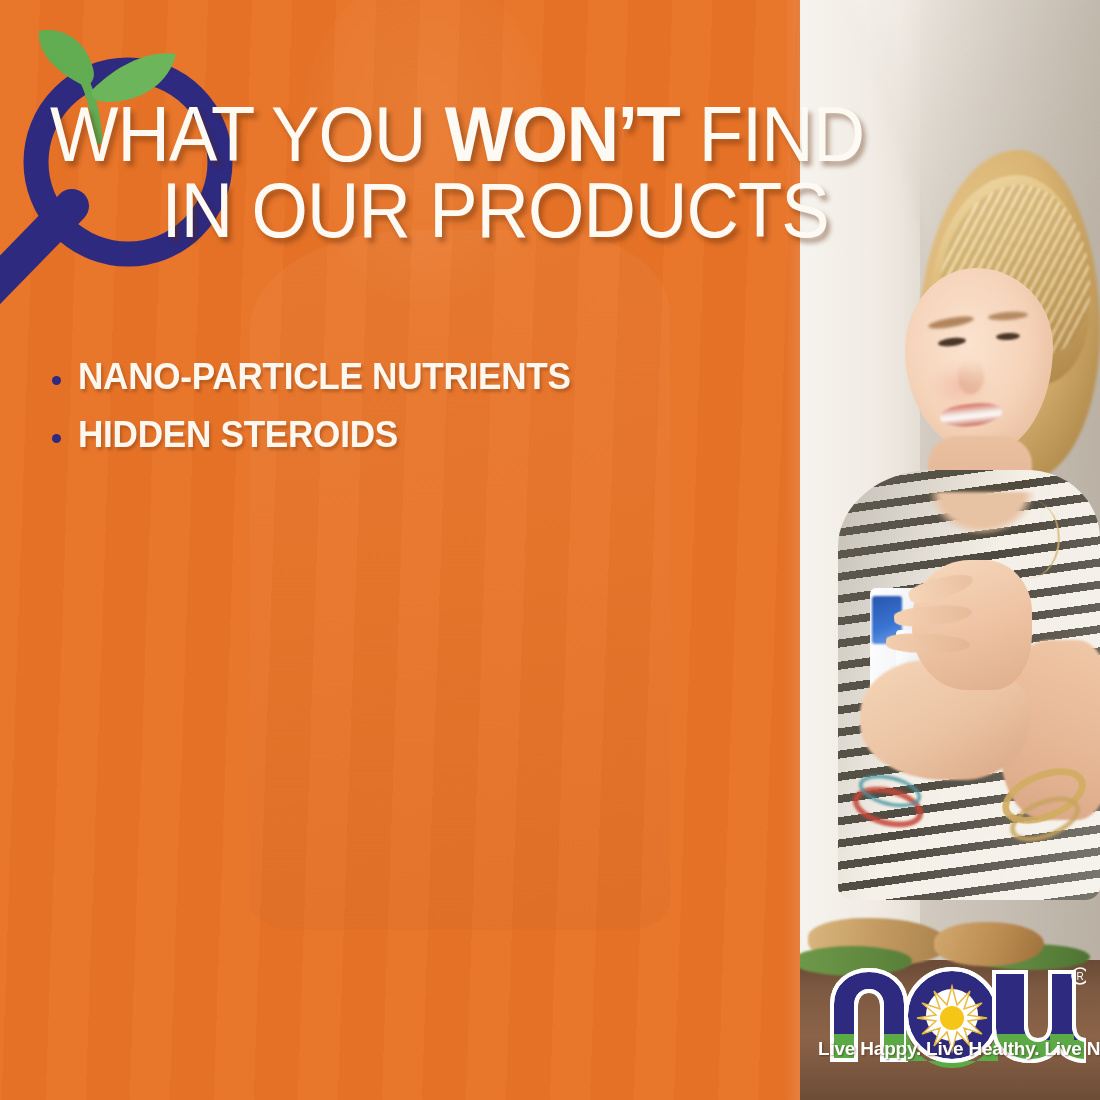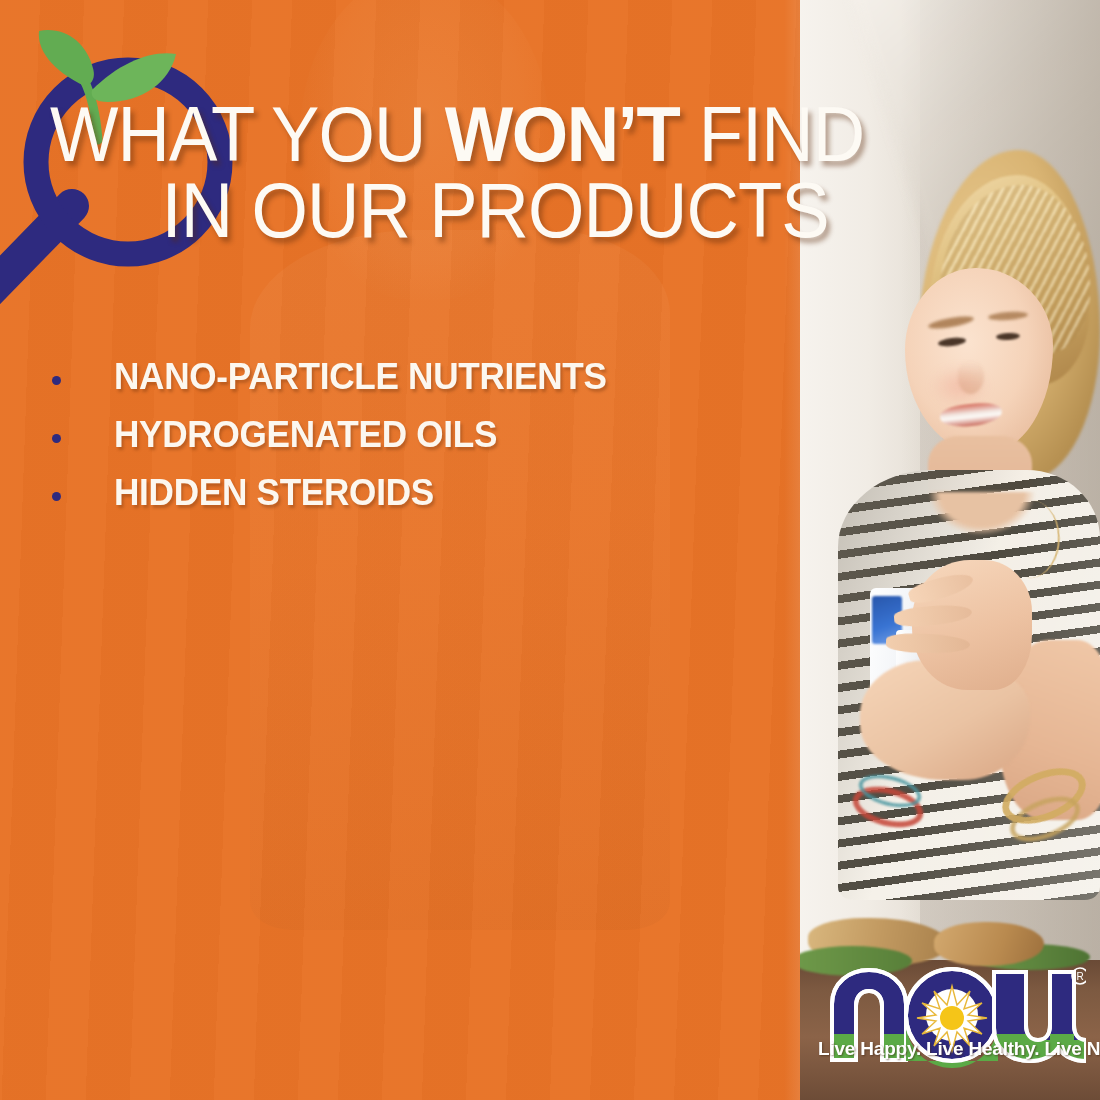--- a/index.html
+++ b/index.html
@@ -310,21 +310,20 @@
   
   .bullets {
     position: absolute;
     left: 52px; top: 356px;
     width: 740px;
   }
   .bullet-row {
     display: flex;
     align-items: flex-start;
     margin-bottom: 16px;
-    gap: 36px;
   }
   .bullet-dot {
     flex: 0 0 auto;
     width: 9px; height: 9px;
     background: #2e2a7f;
     border-radius: 50%;
     margin-top: 20px;
     margin-right: 17px;
   }
   .bullet-text {
@@ -441,24 +440,20 @@
     <span class="l2">IN OUR PRODUCTS</span>
   </div>
 
   <div class="bullets">
     <div class="bullet-row">
       <span class="bullet-dot"></span>
       <span class="bullet-text">NANO-PARTICLE NUTRIENTS</span>
     </div>
     <div class="bullet-row">
       <span class="bullet-dot"></span>
-      <span class="bullet-text">HYDROGENATED OILS</span>
-    </div>
-    <div class="bullet-row">
-      <span class="bullet-dot"></span>
       <span class="bullet-text">HIDDEN STEROIDS</span>
     </div>
   </div>
 
   <svg class="now-logo" viewBox="0 0 268 110">
     <defs>
       <clipPath id="nowclip">
 
         <path d="M14 96 L14 40 C14 20 30 8 50 8 C70 8 86 20 86 40 L86 96 L62 96 L62 42
                  C62 32 57 27 50 27 C43 27 38 32 38 42 L38 96 Z"></path>

